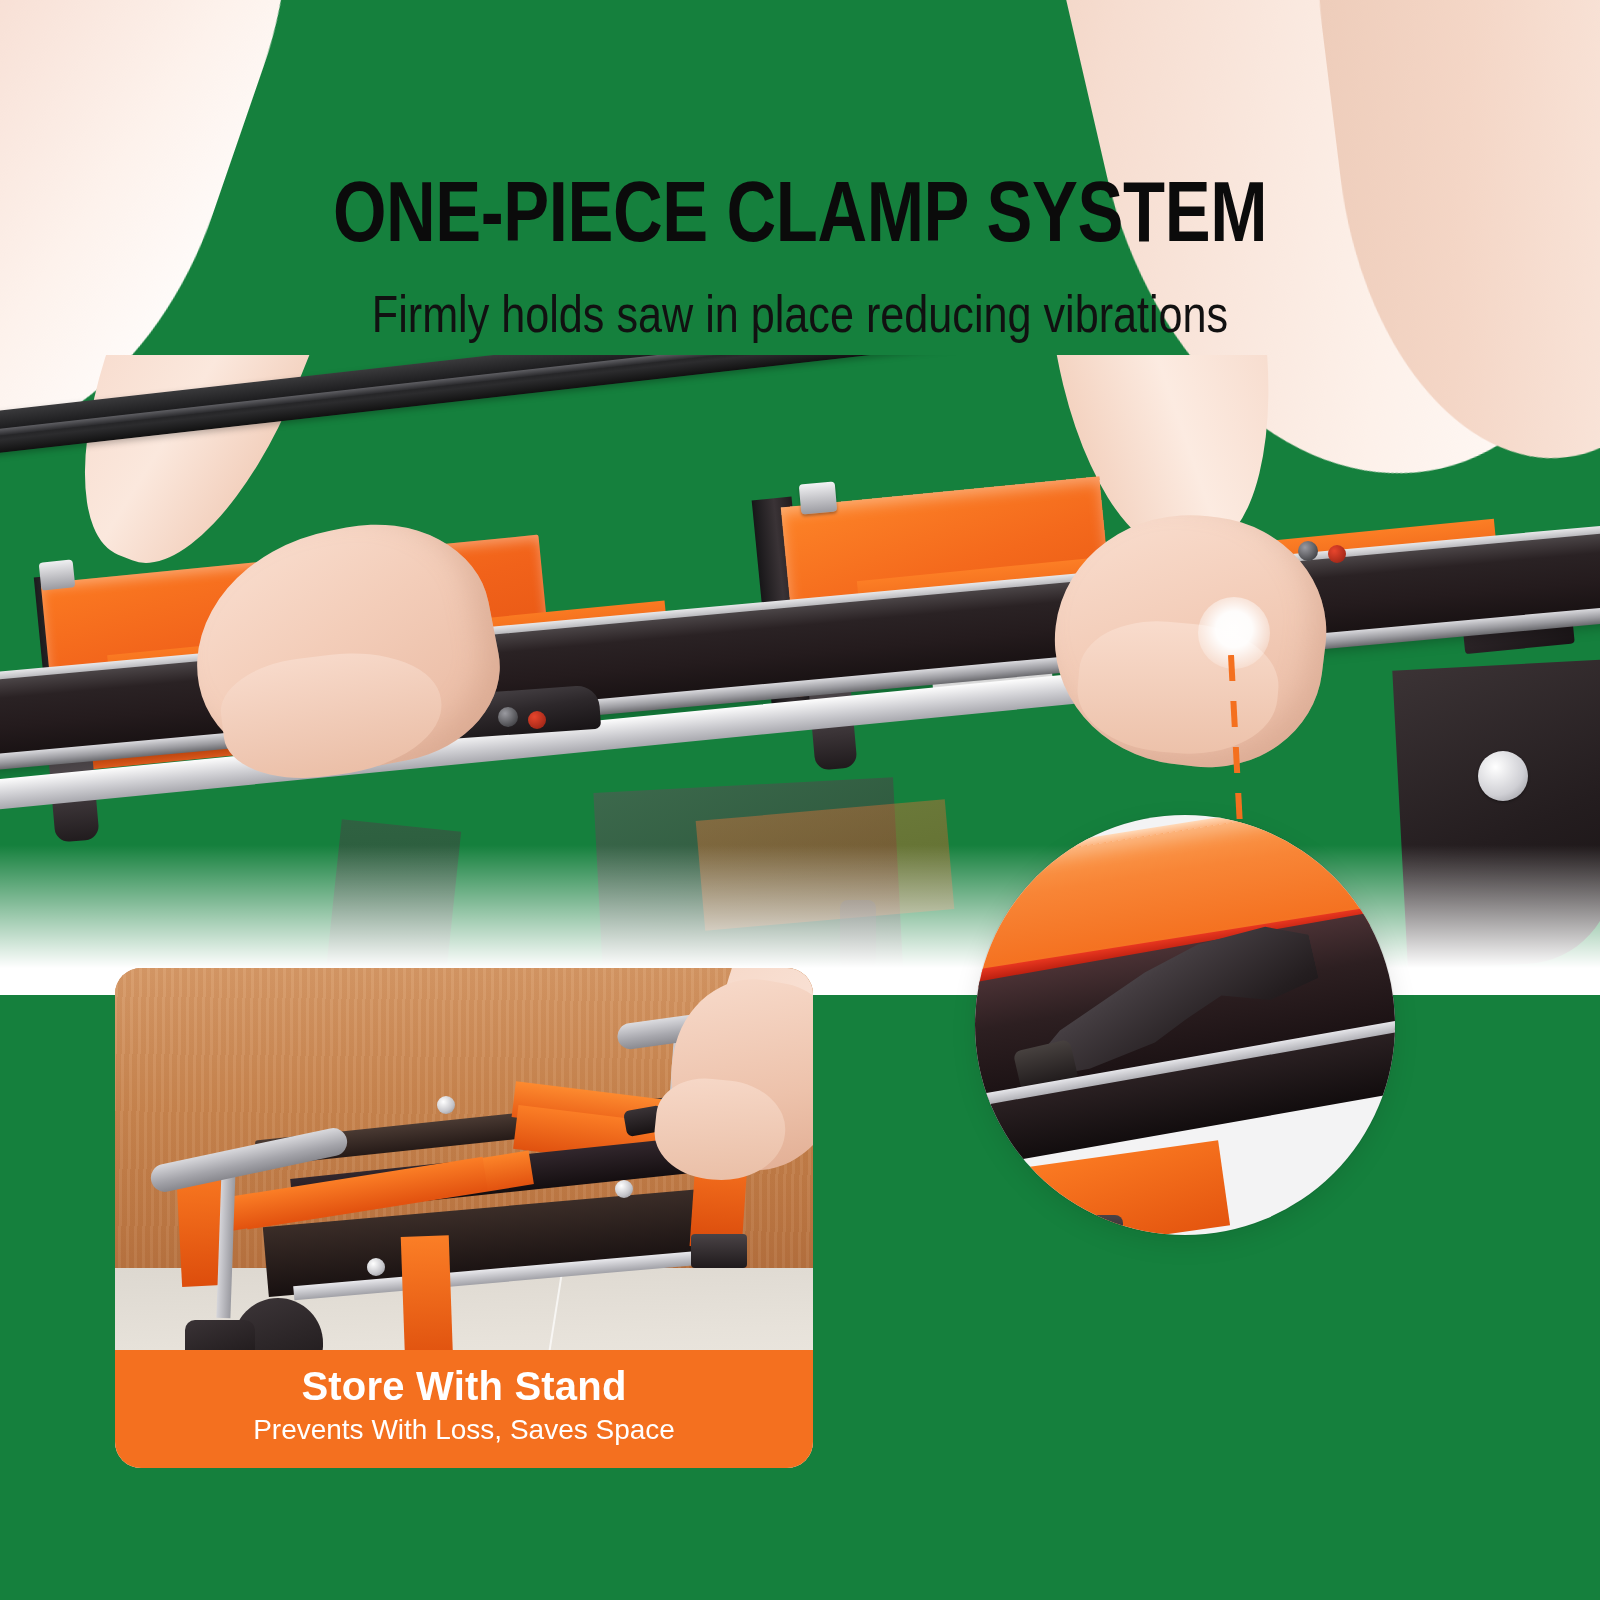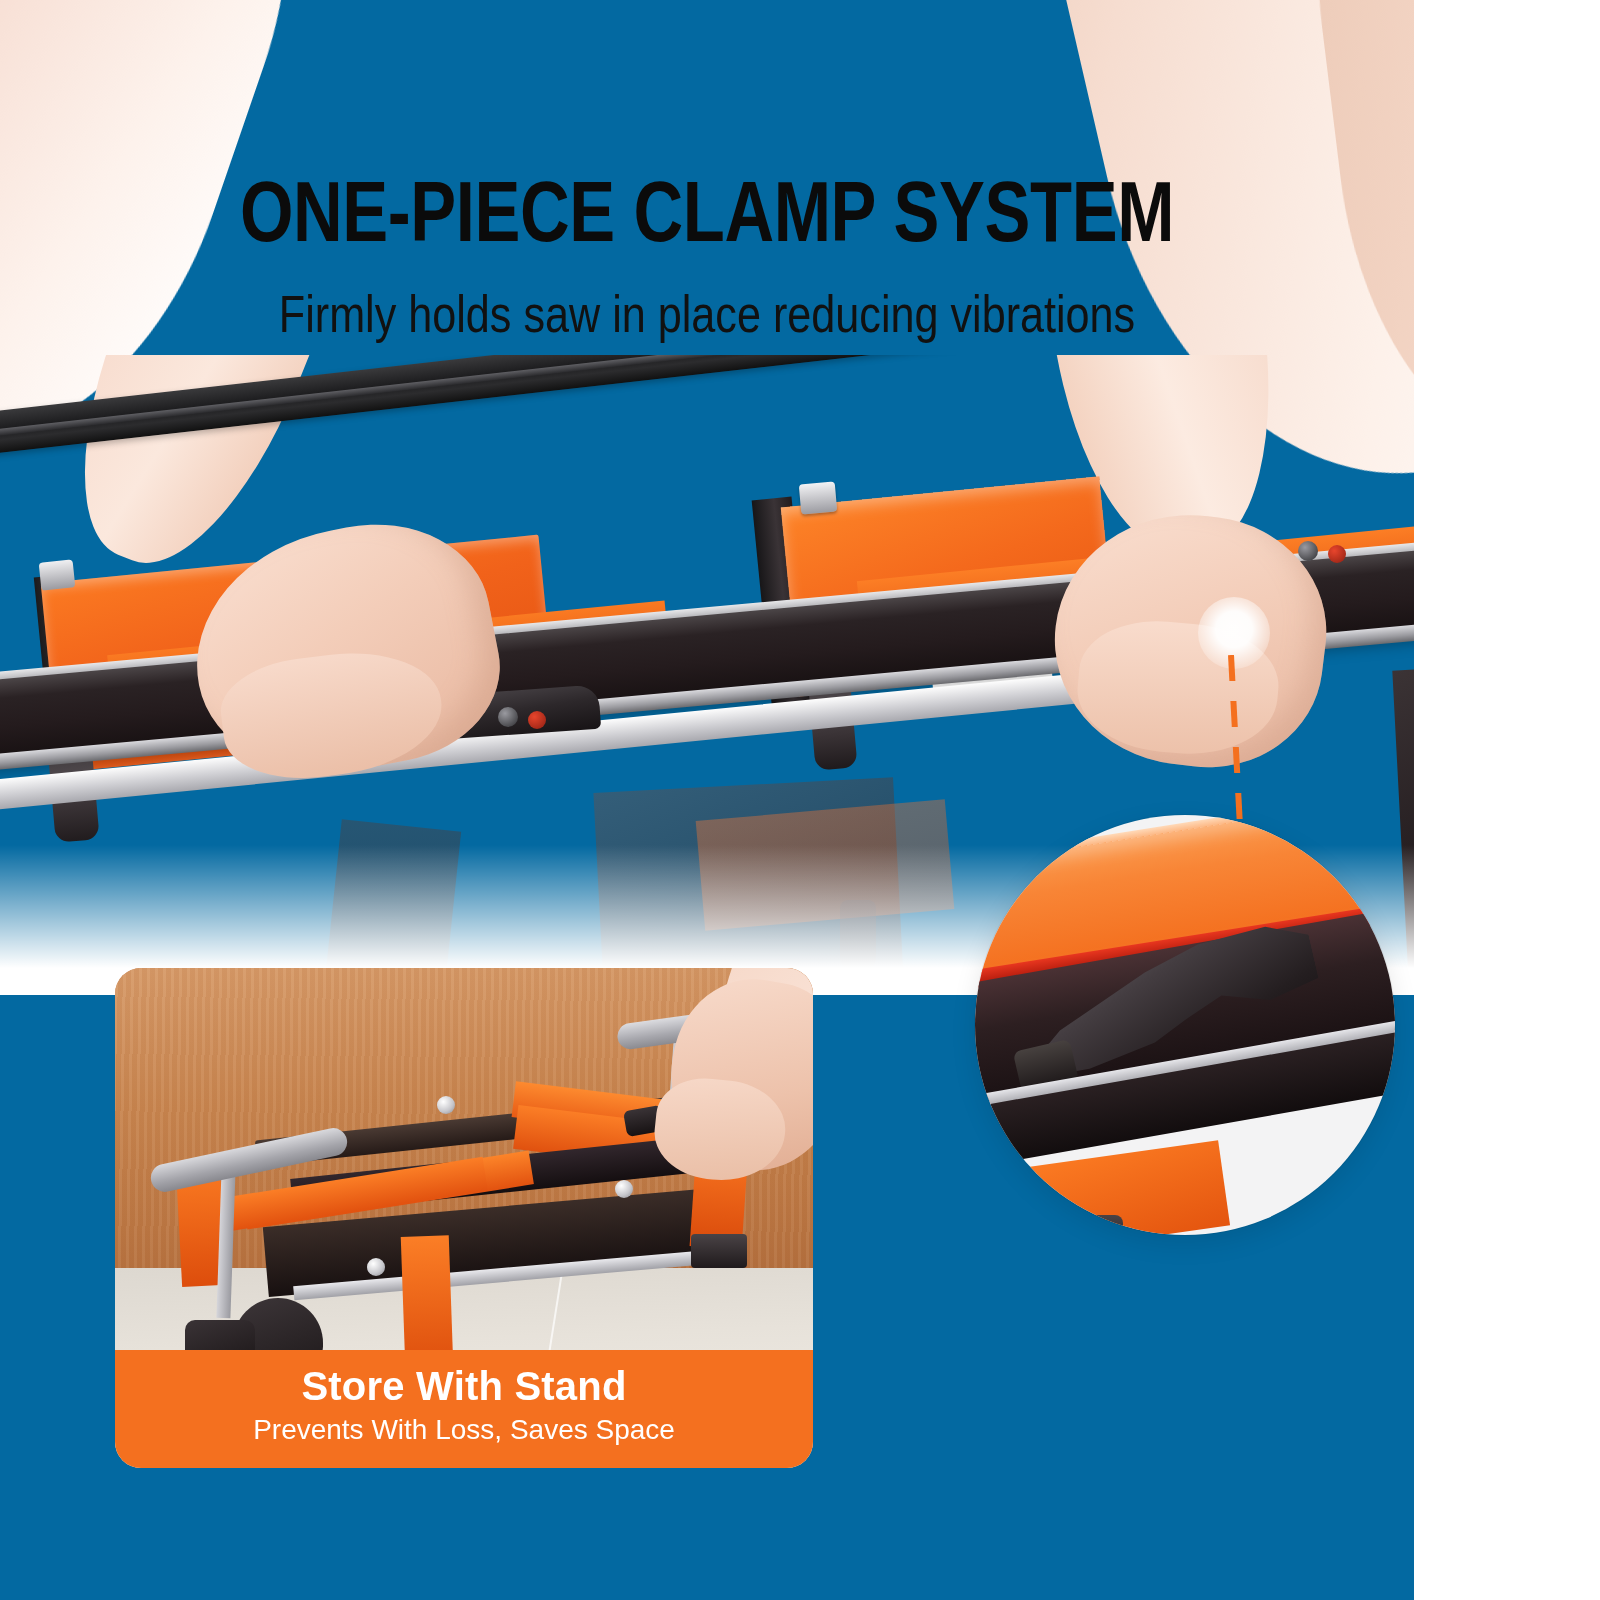--- a/index.html
+++ b/index.html
@@ -2,21 +2,21 @@
 <html><head>
 <meta charset="utf-8">
 <style>
   html,body{margin:0;padding:0;}
   body{
     width:1600px;height:1600px;
     background:#ffffff;
     font-family:"Liberation Sans", sans-serif;
     overflow:hidden;
   }
-  .stage{position:relative;width:1414px;height:1600px;background:#0369a1;overflow:hidden;}
+  .stage{position:relative;width:1600px;height:1600px;background:#15803d;overflow:hidden;}
 
   
   .arm{position:absolute;border-radius:50%/40%;filter:blur(0.4px);}
   .arm-left{
     left:-180px;top:-320px;width:430px;height:780px;
     background:linear-gradient(105deg,#f3d4c6 0%,#f7ded3 35%,#fdf2ec 70%,#ffffff 100%);
     transform:rotate(19deg);
   }
   .arm-right{
     left:1080px;top:-420px;width:520px;height:900px;

